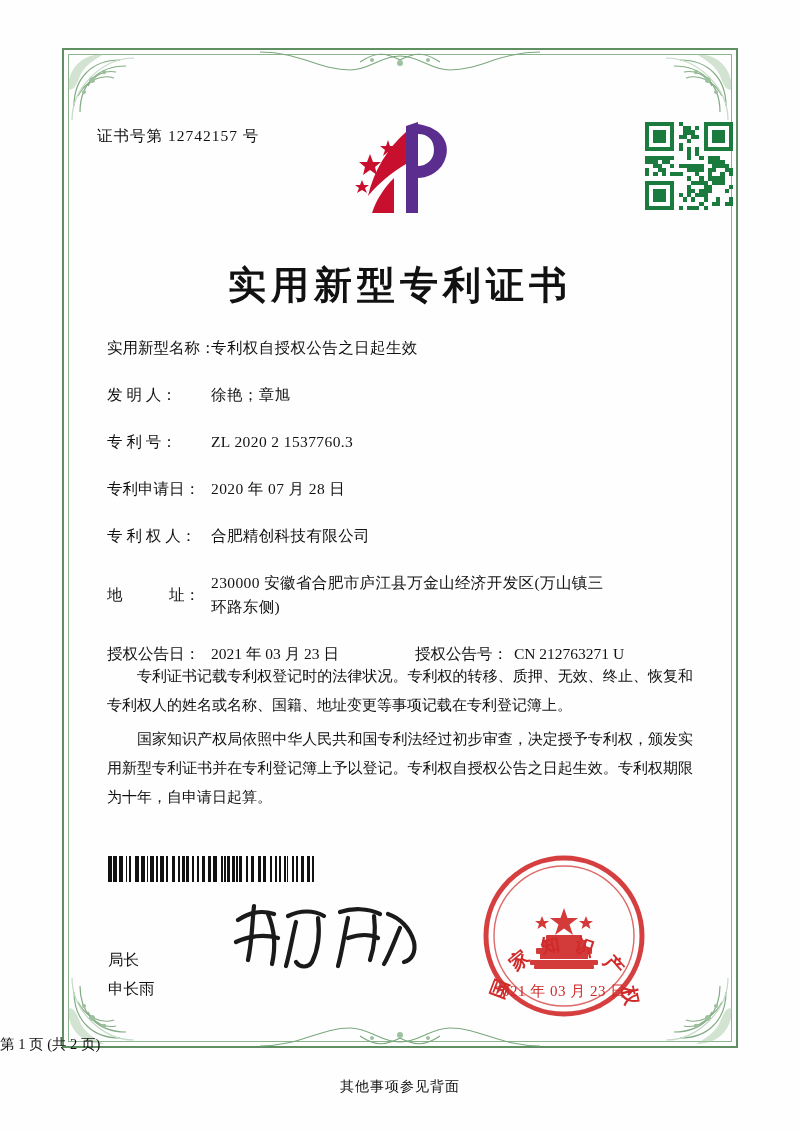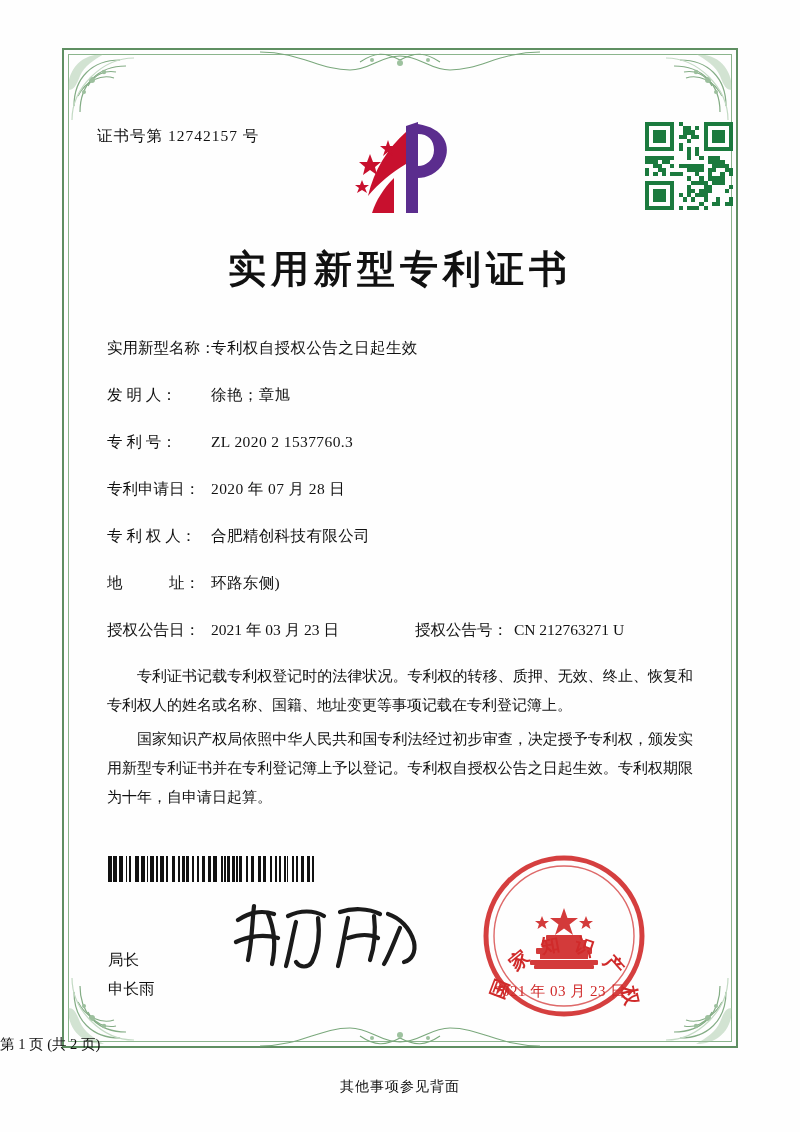--- a/index.html
+++ b/index.html
@@ -86,21 +86,21 @@
     display: grid;
     grid-template-columns: repeat(21, 1fr);
     grid-template-rows: repeat(21, 1fr);
     width: 88px; height: 88px;
   }
   .qr-grid i { display: block; }
   .qr-grid i.on { background: #1b7a3e; }
 
   .title {
     position: absolute;
-    left: 0; top: 244px;
+    left: 0; top: 260px;
     width: 800px;
     text-align: center;
     font-size: 38px;
     font-weight: bold;
     letter-spacing: 5px;
     color: #111;
     font-family: "DejaVu Sans", "Liberation Sans", sans-serif;
   }
 
   
@@ -789,20 +789,21 @@
     </div>
 
     <div class="frow">
       <div class="flabel">专 利 权 人：</div>
       <div class="fvalue">合肥精创科技有限公司</div>
     </div>
 
     <div class="frow">
       <div class="flabel">地　　　址：</div>
       <div class="fvalue">
+        <span class="cont">230000  安徽省合肥市庐江县万金山经济开发区(万山镇三</span>
         <span class="cont">环路东侧)</span>
       </div>
     </div>
 
     <div class="frow-split">
       <div style="display:flex;">
         <div class="flabel">授权公告日：</div>
         <div>2021 年 03 月 23 日</div>
       </div>
       <div class="seg2">

